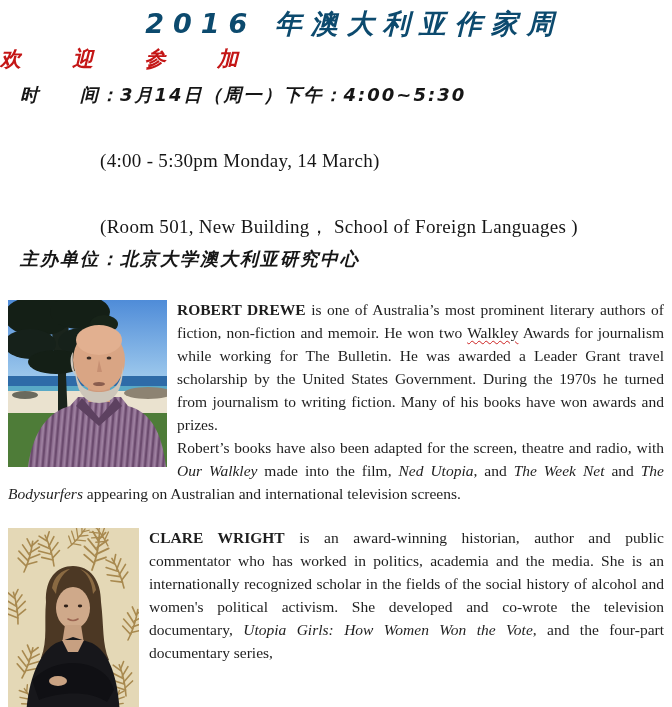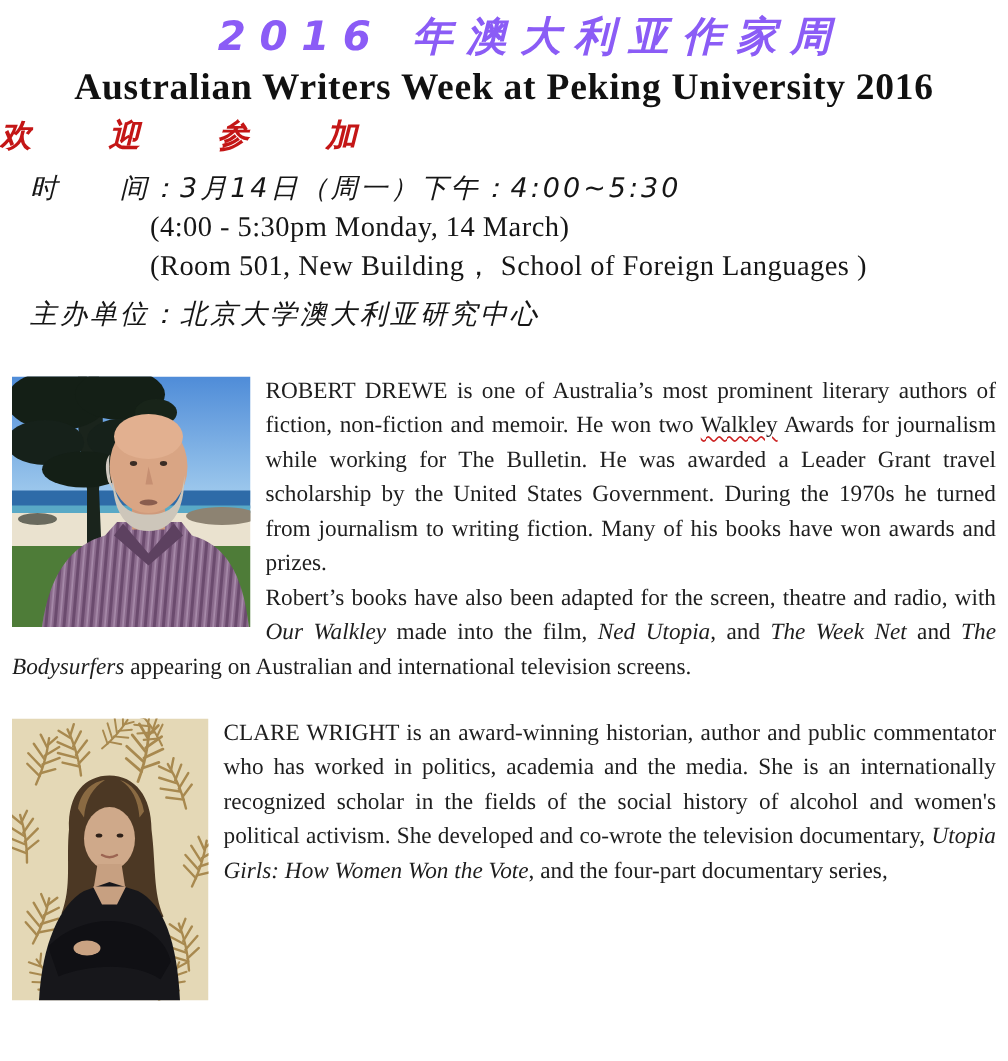--- a/index.html
+++ b/index.html
@@ -4,21 +4,21 @@
 <style>
   html,body{margin:0;padding:0;}
   body{
     width:672px;height:707px;background:#ffffff;overflow:hidden;
     font-family:"Liberation Serif","DejaVu Serif",serif;color:#1c1c1c;
   }
   .page{width:672px;height:707px;position:relative;}
 
   
   .title-zh{
-    margin-top:6px;text-align:center;color:#8b5cf6;
+    margin-top:6px;text-align:center;color:#0c4a6e;
     font-size:27px;font-weight:bold;font-style:italic;letter-spacing:9px;
     font-family:"DejaVu Sans",sans-serif;
     margin-left:36px;
   }
   .title-en{
     margin-top:3px;text-align:center;color:#111;
     font-size:25px;font-weight:bold;letter-spacing:0.5px;
     font-family:"Liberation Serif",serif;
   }
   .welcome-zh{
@@ -27,61 +27,60 @@
     font-family:"DejaVu Sans",sans-serif;
   }
 
   
   .info{margin:8px 0 0 20px;}
   .info .line{white-space:pre;}
   .zh{
     font-family:"DejaVu Sans",sans-serif;font-style:italic;
     font-size:18px;letter-spacing:2px;color:#161616;
   }
-  .line-zh{line-height:27px;}
+  .line-zh{line-height:27px;font-weight:bold;}
   .line-en{
     font-family:"Liberation Serif",serif;font-size:19px;color:#161616;
-    line-height:26px;padding-left:80px;letter-spacing:0.3px;font-style:normal;
+    line-height:26px;padding-left:80px;letter-spacing:0.3px;font-style:normal;margin-top:40px;
   }
   .line-speakers{line-height:31px;margin-top:2px;}
   .speakers-en{
     font-family:"Liberation Serif",serif;font-weight:bold;font-size:20px;
     font-style:normal;letter-spacing:0.3px;
   }
-  .line-host{line-height:31px;margin-top:3px;}
+  .line-host{line-height:31px;margin-top:3px;font-weight:bold;}
 
   
   .bio{
     width:656px;margin:0 8px;text-align:justify;
     font-size:15.5px;line-height:23px;color:#1e1e1e;
     font-family:"Liberation Serif","DejaVu Serif",serif;
   }
   .bio::after{content:"";display:block;clear:both;}
   .bio-robert{margin-top:24px;}
   .bio-clare{margin-top:21px;}
   .photo{float:left;margin:2px 10px 4px 0;}
   .photo-robert{width:159px;height:167px;margin-bottom:4px;}
   .photo-clare{width:131px;height:188px;margin-bottom:20px;}
   .photo svg{display:block;width:100%;height:100%;}
   .bio-text p{margin:0;}
-  .b{font-weight:normal;}
+  .b{font-weight:bold;}
   .i{font-style:italic;}
   .spell{
     text-decoration-line:underline;text-decoration-style:wavy;
     text-decoration-color:#cc2222;text-decoration-thickness:1px;
     text-underline-offset:2px;
   }
 </style>
 </head>
 <body>
 
 <div class="page">
 
   <div class="title-zh">2016 年澳大利亚作家周</div>
-  <div class="title-en">Australian Writers Week at Peking University 2016</div>
   <div class="welcome-zh">欢 迎 参 加</div>
 
   <div class="info">
     <div class="line zh line-zh">时　　间：3月14日（周一）下午：4:00~5:30</div>
     <div class="line line-en">(4:00 - 5:30pm Monday, 14 March)</div>
     <div class="line line-en">(Room 501, New Building， School of Foreign Languages )</div>
     <div class="line zh line-host">主办单位：北京大学澳大利亚研究中心</div>
   </div>
 
   <section class="bio bio-robert">

